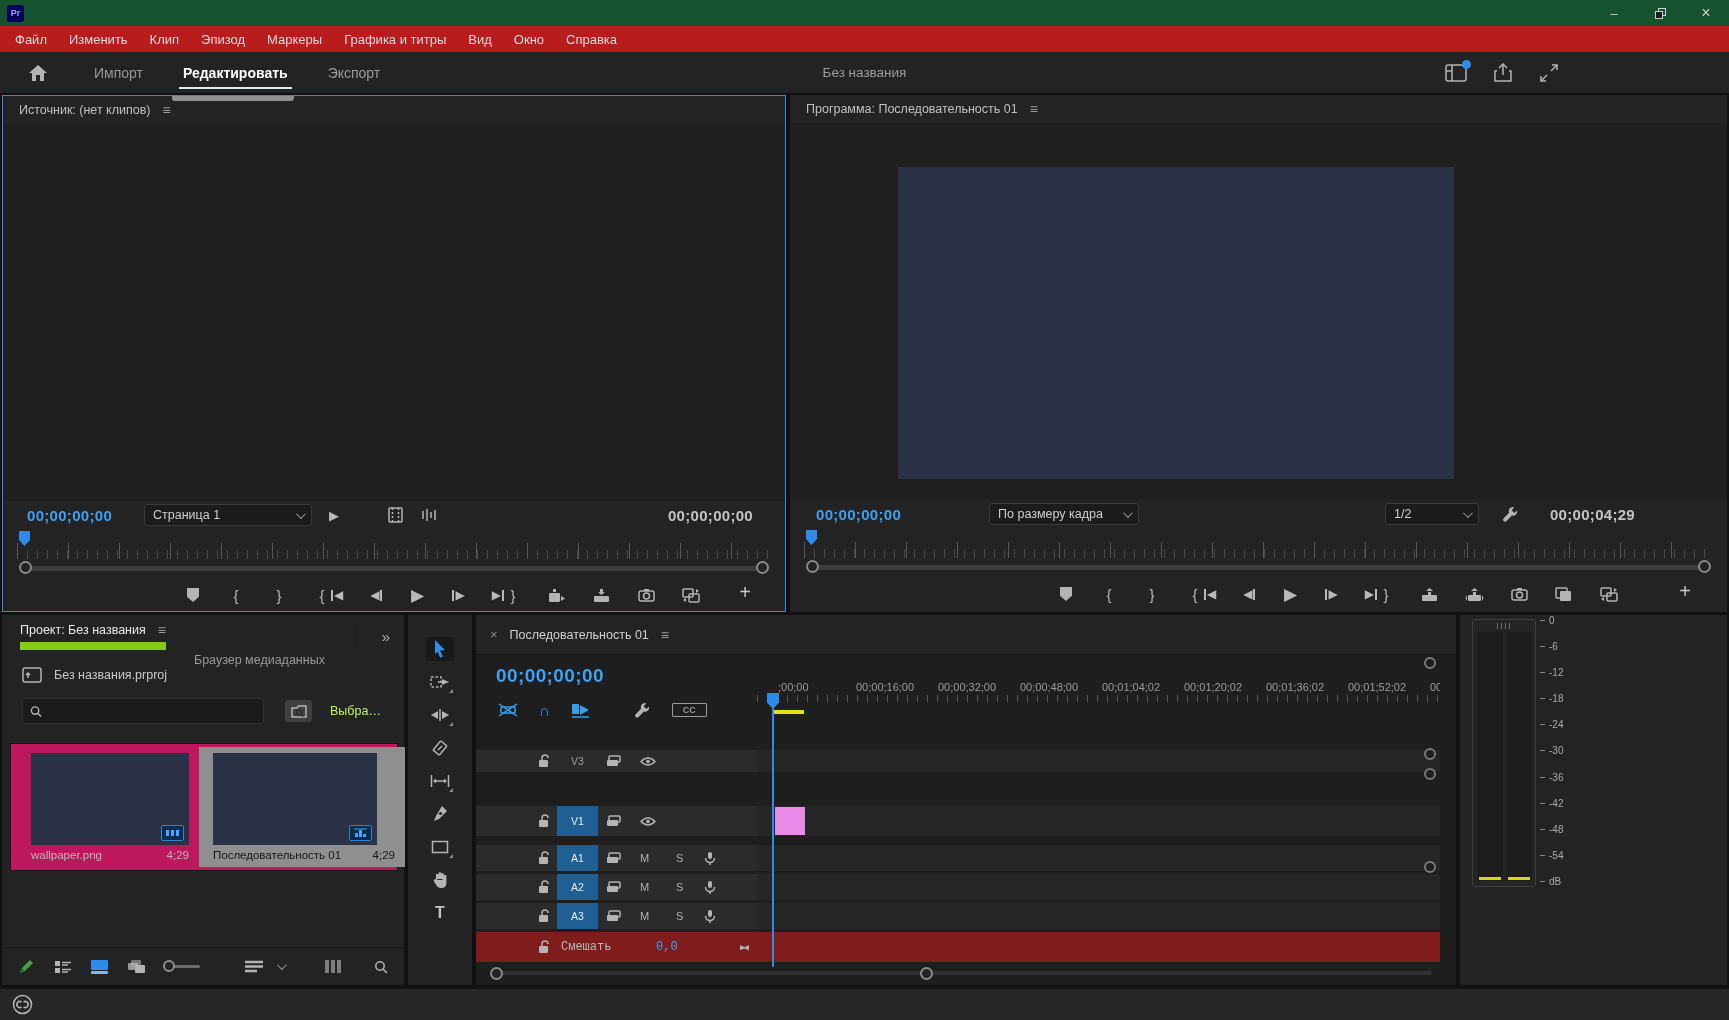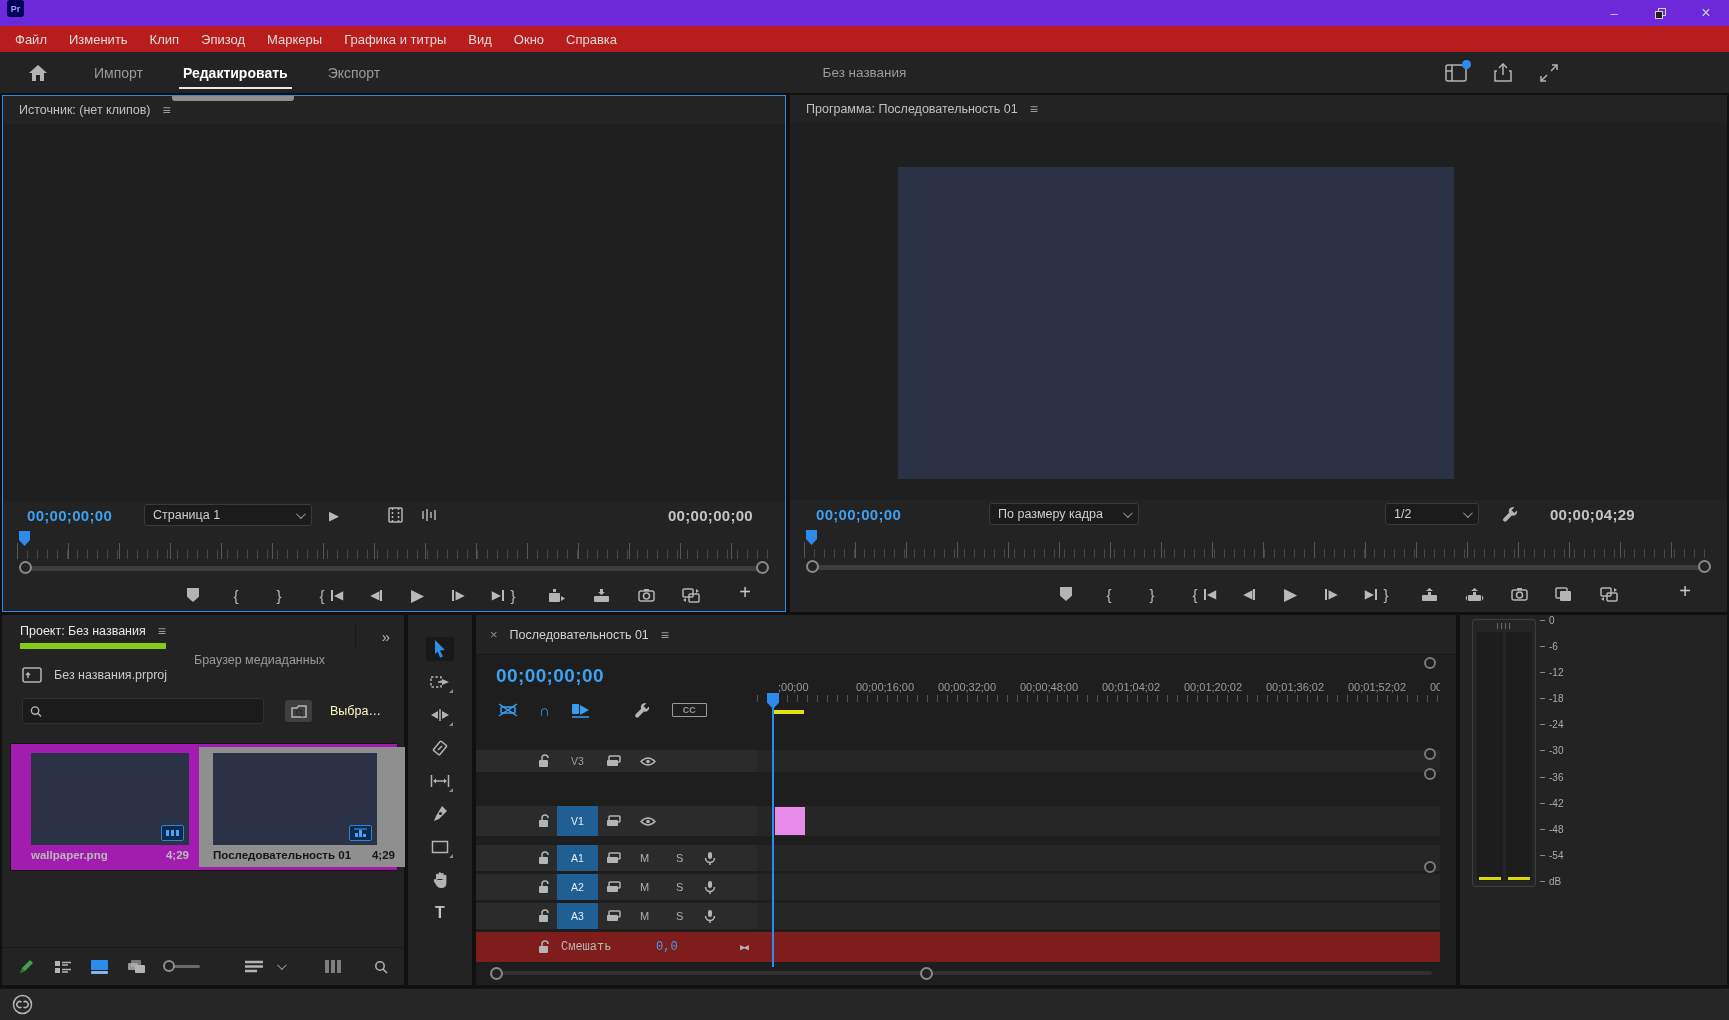--- a/index.html
+++ b/index.html
@@ -1,21 +1,21 @@
 <!DOCTYPE html>
 <html><head>
 <meta charset="utf-8">
 <style>
   * { margin:0; padding:0; box-sizing:border-box; }
   html,body { background:#0f0f0f; }
   body { font-family:"Liberation Sans", sans-serif; color:#c8c8c8; }
   #app { position:relative; width:1729px; height:1020px; background:#101010; overflow:hidden; }
 
   
-  .titlebar { position:absolute; left:0; top:0; width:1729px; height:26px; background:#6d28d9; display:flex; align-items:flex-start;gap:16px; }
+  .titlebar { position:absolute; left:0; top:0; width:1729px; height:26px; background:#14532d; display:flex; align-items:center;gap:16px; }
   .pr-logo { width:17px; height:17px; margin:0 8px 0 7px; background:#00005b; border-radius:3px; color:#9c9cff; font-size:9px; font-weight:bold; display:flex; align-items:center; justify-content:center; }
   .win-title { font-size:12.5px; color:#d6d6d6; }
   .win-btns { margin-left:auto; display:flex; height:26px; }
   .win-btn { width:46px; height:26px; display:flex; align-items:center; justify-content:center; color:#cfcfcf; font-size:13px; }
   .restore-ic { position:relative; width:11px; height:11px; }
   .restore-ic i { position:absolute; border:1px solid #cfcfcf; width:8px; height:8px; display:block; }
   .restore-ic i.b { left:0; bottom:0; background:#1e1e1e; }
   .restore-ic i.t { right:0; top:0; }
 
   
@@ -62,31 +62,31 @@
   .tbtn.brace { font-size:15px; }
   .tbtn.play { font-size:17px; }
   .stepwrap { display:flex; align-items:center; gap:1px; font-size:12px; color:#b9b9b9; }
   .vbar { width:2px; height:11px; background:#b9b9b9; display:inline-block; }
   .marker-ic { width:12px; height:14px; background:#b4b4b4; clip-path:polygon(0 0,100% 0,100% 62%,50% 100%,0 62%); }
   .plus-btn { position:absolute; font-size:20px; color:#c8c8c8; top:4px; }
 
   
   .proj-panel { left:2px; top:615px; width:402px; height:370px; }
   .proj-tabs { height:42px; display:flex; align-items:center; padding-left:18px; font-size:12.5px; position:relative; }
-  .ptab1 { color:#e8e8e8; padding-bottom:4px; border-bottom:6px solid #84cc16; display:flex; gap:12px; align-items:center; }
+  .ptab1 { color:#e8e8e8; padding-bottom:4px; border-bottom:8px solid #84cc16; display:flex; gap:12px; align-items:center; }
   .ptab2 { color:#9a9a9a; margin-left:28px;margin-top:48px; }
   .ptab-more { position:absolute; right:14px; color:#b4b4b4; font-size:15px; }
   .ptab-div { position:absolute; left:353px; top:8px; bottom:8px; width:1px; background:#1a1a1a; }
   .crumb { position:absolute; left:20px; top:52px; display:flex; align-items:center; gap:12px; font-size:12.5px; color:#c9c9c9; }
   .searchrow { position:absolute; left:20px; top:83px; right:14px; display:flex; align-items:center; }
   .searchbox { width:242px; height:26px; background:#1b1b1b; border:1px solid #303030; border-radius:3px; display:flex; align-items:center; padding:0 7px; gap:6px; }
   .searchbox input { background:transparent; border:none; outline:none; color:#cfcfcf; font-size:12px; width:100%; font-family:"Liberation Sans",sans-serif; }
   .folder-btn { margin-left:21px; width:27px; height:22px; background:#3f3f3f; border-radius:3px; display:flex; align-items:center; justify-content:center; }
-  .select-label { margin-left:18px; font-size:12.5px; color:#fef9c3; }
-  .cards { position:absolute; left:8px; top:128px; right:6px; height:128px; background:#a21caf; border:1px solid #161616;font-weight:bold; }
+  .select-label { margin-left:18px; font-size:12.5px; color:#bef264; }
+  .cards { position:absolute; left:8px; top:128px; right:6px; height:128px; background:#be185d; border:1px solid #161616; }
   .card { position:absolute; top:3px; height:120px; }
   .card .thumb { position:absolute; left:12px; top:6px; width:158px; height:92px; background:#2b3245; }
   .card .lbl { position:absolute; left:12px; right:10px; top:102px; font-size:11.5px; color:#b9b9b9; display:flex; justify-content:space-between; white-space:nowrap; overflow:hidden; }
   .card1 { left:8px; width:180px; }
   .card2 { left:188px; width:206px; background:#8f8f8f; }
   .card2 .thumb { left:14px; width:164px; }
   .card2 .lbl { left:14px; color:#161616; }
   .badge { position:absolute; right:5px; bottom:4px; width:23px; height:16px; background:#0d2b4a; border:1px solid #2f84d8; border-radius:2px; display:flex; align-items:center; justify-content:center; }
   .proj-footer { position:absolute; left:0; right:0; bottom:0; height:38px; border-top:1px solid #1a1a1a; display:flex; align-items:center; gap:19px; padding:0 16px; }
   .zoom-slider { position:relative; width:66px; height:3px; background:#6a6a6a; border-radius:2px; }

